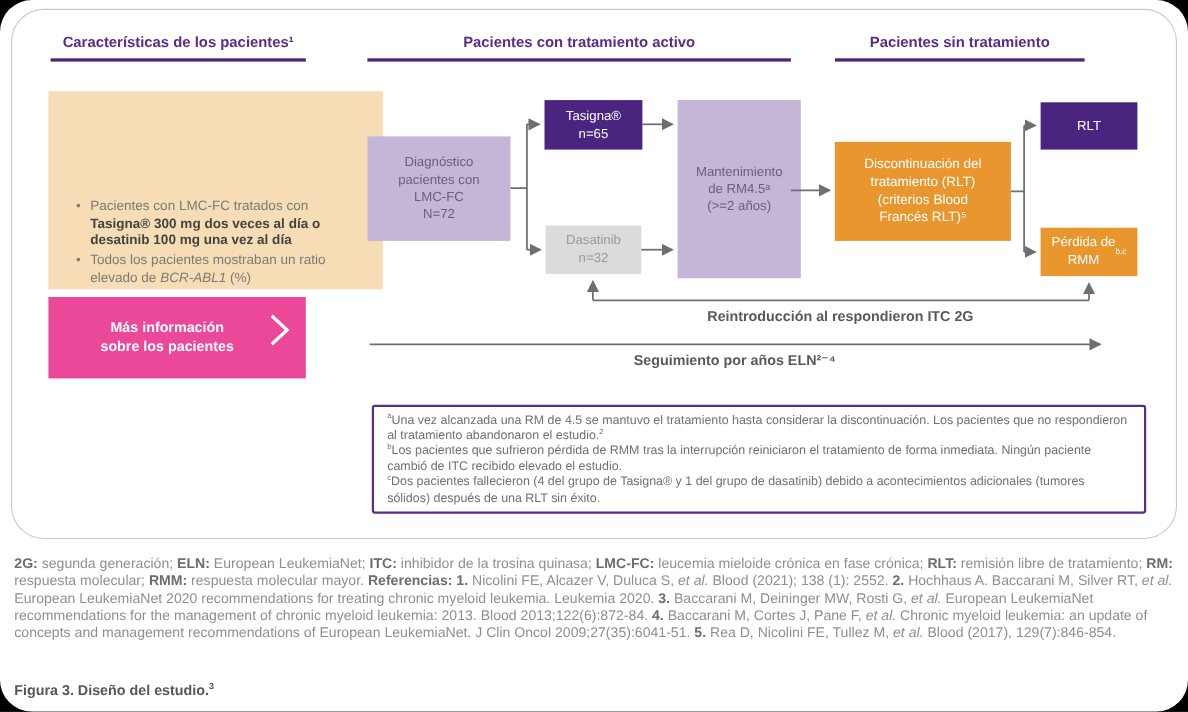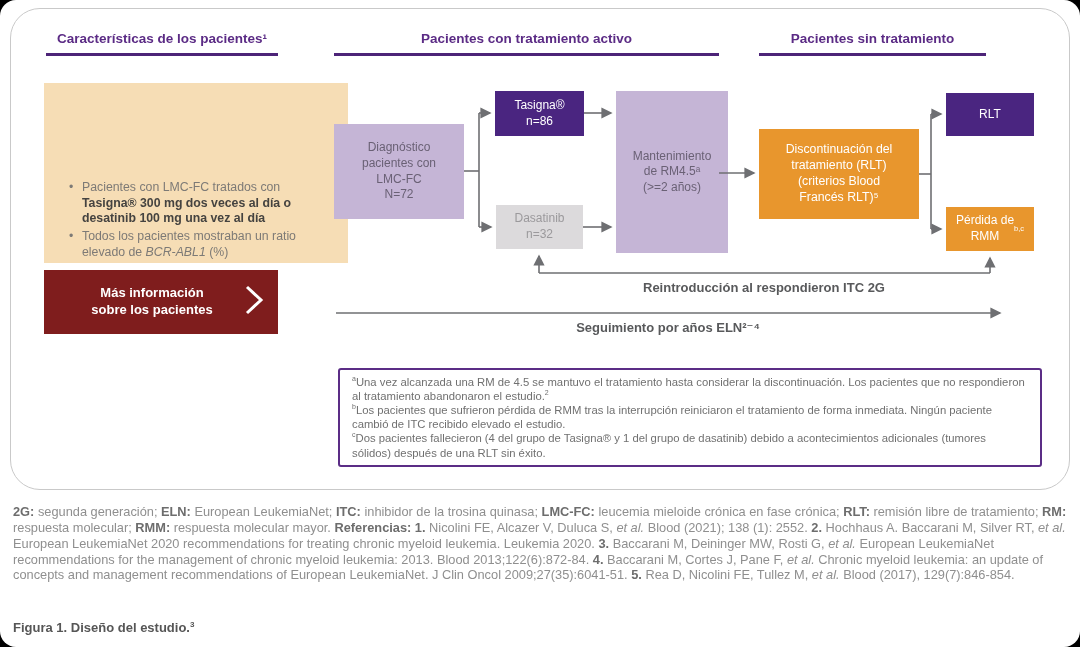--- a/index.html
+++ b/index.html
@@ -1,32 +1,32 @@
 <!DOCTYPE html>
 <html><head>
 <meta charset="utf-8">
 <style>
   html,body{margin:0;padding:0;background:#000;}
-  .stage{position:relative;width:1080px;height:647px;background:#ffffff;border-radius:16px;
+  .stage{position:relative;width:1080px;height:647px;background:#ffffff;border-radius:29px;
          overflow:hidden;font-family:"Liberation Sans","DejaVu Sans",sans-serif;}
   .card{position:absolute;left:10px;top:8px;width:1058px;height:480px;background:#fff;
         border:1px solid #c9c9c9;border-radius:30px;}
   .col-header{position:absolute;top:22px;text-align:center;color:#5b2b85;font-weight:bold;
         font-size:13.5px;padding-bottom:7px;border-bottom:3px solid #4d2478;}
   .beige-box{position:absolute;left:33px;top:74px;width:304px;height:180px;background:#f6ddb5;
         display:flex;align-items:flex-end;}
   .beige-box ul{list-style:none;margin:0;padding:0 14px 0 38px;font-size:12.3px;line-height:1.25;
         color:#7d7a76;}
   .beige-box li{position:relative;margin:3px 0;}
   .beige-box li::before{content:"\2022";position:absolute;left:-13px;color:#7d7a76;}
   .b{font-weight:bold;}
   .beige-box .b{color:#454340;}
   .i{font-style:italic;}
   sup{font-size:62%;vertical-align:super;line-height:0;}
-  .orange-btn{position:absolute;left:33px;top:261px;width:234px;height:64px;background:#7f1d1d;
+  .orange-btn{position:absolute;left:33px;top:261px;width:234px;height:74px;background:#ec4899;
         display:flex;align-items:center;justify-content:center;cursor:pointer;}
   .orange-btn .btn-label{color:#fff;font-weight:bold;font-size:13px;text-align:center;
         white-space:pre-line;line-height:1.3;margin-right:18px;}
   .orange-btn .chev{position:absolute;right:14px;top:15px;}
   .fbox{position:absolute;display:flex;align-items:center;justify-content:center;text-align:center;
         white-space:pre-line;font-size:12px;line-height:1.3;}
   .fbox.dark{background:#4a2580;color:#fff;}
   .fbox.light{background:#c5b5d6;color:#6a6175;}
   .fbox.gray{background:#dcdadc;color:#9b999c;}
   .fbox.orange{background:#e8962d;color:#fff;}
@@ -64,21 +64,21 @@
           <path d="M3 2 L17 15 L3 28" stroke="#ffffff" stroke-width="3" fill="none"></path>
         </svg>
       </span>
     </div>
 
     <div class="fbox light" style="left:323px;top:115px;width:130px;height:95px;">Diagnóstico
 pacientes con
 LMC-FC
 N=72</div>
     <div class="fbox dark" style="left:484px;top:82px;width:89px;height:45px;">Tasigna®
-n=86</div>
+n=65</div>
     <div class="fbox gray" style="left:485px;top:196px;width:87px;height:44px;">Dasatinib
 n=32</div>
     <div class="fbox light" style="left:605px;top:82px;width:112px;height:162px;">Mantenimiento
 de RM4.5ᵃ
 (&gt;=2 años)</div>
     <div class="fbox orange" style="left:748px;top:120px;width:160px;height:90px;font-size:12.3px;">Discontinuación del
 tratamiento (RLT)
 (criterios Blood
 Francés RLT)⁵</div>
     <div class="fbox dark" style="left:935px;top:84px;width:88px;height:43px;">RLT</div>
@@ -114,14 +114,14 @@
     <div class="arrow-label" style="left:325px;top:311px;width:664px;">Seguimiento por años ELN²⁻⁴</div>
 
     <div class="fn-box">
       <div><sup>a</sup><span>Una vez alcanzada una RM de 4.5 se mantuvo el tratamiento hasta considerar la discontinuación. Los pacientes que no respondieron al tratamiento abandonaron el estudio.</span><sup>2</sup></div>
       <div><sup>b</sup><span>Los pacientes que sufrieron pérdida de RMM tras la interrupción reiniciaron el tratamiento de forma inmediata. Ningún paciente cambió de ITC recibido elevado el estudio.</span></div>
       <div><sup>c</sup><span>Dos pacientes fallecieron (4 del grupo de Tasigna® y 1 del grupo de dasatinib) debido a acontecimientos adicionales (tumores sólidos) después de una RLT sin éxito.</span></div>
     </div>
   </div>
 
   <div class="refs"><span class="b">2G:</span><span> segunda generación; </span><span class="b">ELN:</span><span> European LeukemiaNet; </span><span class="b">ITC:</span><span> inhibidor de la trosina quinasa; </span><span class="b">LMC-FC:</span><span> leucemia mieloide crónica en fase crónica; </span><span class="b">RLT:</span><span> remisión libre de tratamiento; </span><span class="b">RM:</span><span> respuesta molecular; </span><span class="b">RMM:</span><span> respuesta molecular mayor. </span><span class="b">Referencias: 1.</span><span> Nicolini FE, Alcazer V, Duluca S, </span><span class="i">et al.</span><span> Blood (2021); 138 (1): 2552. </span><span class="b">2.</span><span> Hochhaus A. Baccarani M, Silver RT, </span><span class="i">et al.</span><span> European LeukemiaNet 2020 recommendations for treating chronic myeloid leukemia. Leukemia 2020. </span><span class="b">3.</span><span> Baccarani M, Deininger MW, Rosti G, </span><span class="i">et al.</span><span> European LeukemiaNet recommendations for the management of chronic myeloid leukemia: 2013. Blood 2013;122(6):872-84. </span><span class="b">4.</span><span> Baccarani M, Cortes J, Pane F, </span><span class="i">et al.</span><span> Chronic myeloid leukemia: an update of concepts and management recommendations of European LeukemiaNet. J Clin Oncol 2009;27(35):6041-51. </span><span class="b">5.</span><span> Rea D, Nicolini FE, Tullez M, </span><span class="i">et al.</span><span> Blood (2017), 129(7):846-854.</span></div>
-  <div class="caption"><span class="b">Figura 1. Diseño del estudio.</span><sup class="b">3</sup></div>
+  <div class="caption"><span class="b">Figura 3. Diseño del estudio.</span><sup class="b">3</sup></div>
 </div>
 
 </body></html>

